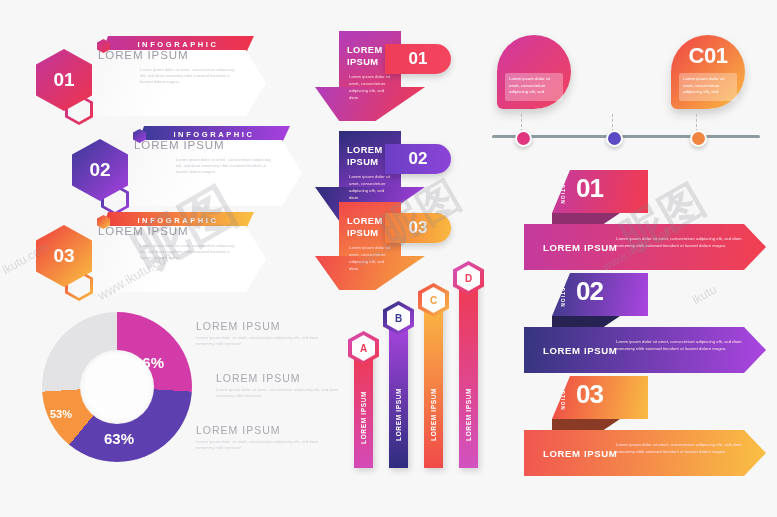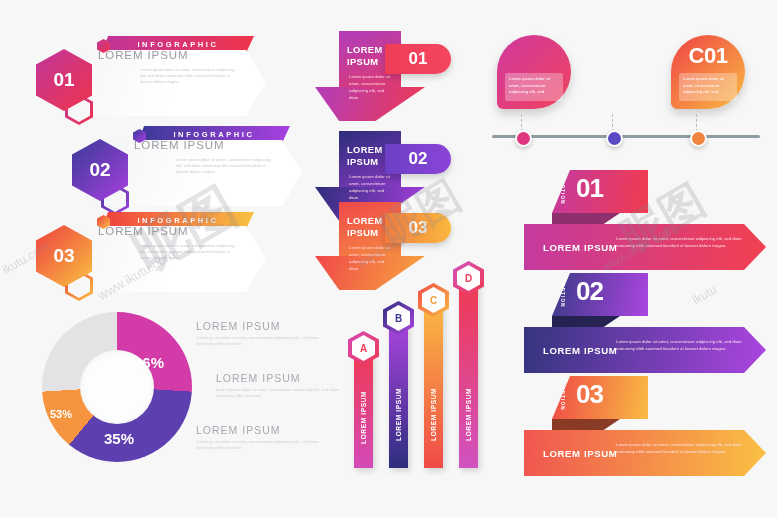--- a/index.html
+++ b/index.html
@@ -158,21 +158,21 @@
     <div class="hc-h ttl">LOREM IPSUM</div>
     <div class="hc-b body-txt">Lorem ipsum dolor sit amet, consectetuer adipiscing elit, sed diam nonummy nibh euismod tincidunt ut laoreet dolore magna</div>
     <div class="hexdot" id="d2" style="background: linear-gradient(135deg, rgb(238, 63, 63), rgb(249, 194, 65));"></div>
     <div class="hexsmall" id="s2" style="background: linear-gradient(135deg, rgb(238, 63, 63), rgb(249, 194, 65));"></div>
     <div class="hexbig" id="h2" style="background: linear-gradient(135deg, rgb(238, 63, 63), rgb(249, 194, 65));">03</div>
   </div>
 
   <div class="donut-wrap">
     <div class="donut" id="donut" style="background: conic-gradient(rgb(210, 59, 168) 0deg, rgb(210, 59, 168) 93.6deg, rgb(93, 63, 176) 93.6deg, rgb(93, 63, 176) 219.6deg, rgb(247, 148, 63) 219.6deg, rgb(247, 148, 63) 266.4deg, rgb(227, 227, 230) 266.4deg, rgb(227, 227, 230) 360deg);"></div>
     <div class="dlab" id="dl0" style="left:92px;top:42px;">26%</div>
-    <div class="dlab" id="dl1" style="left:62px;top:118px;">35%</div>
+    <div class="dlab" id="dl1" style="left:62px;top:118px;">63%</div>
     <div class="dlab" id="dl2" style="left:8px;top:96px;font-size:11px;">53%</div>
   </div>
 
   <div class="leg" style="left:196px;top:320px;">
     <h4>LOREM IPSUM</h4>
     <p>Lorem ipsum dolor sit amet, consectetuer adipiscing elit, sed diam nonummy nibh euismod</p>
   </div>
   <div class="leg" style="left:216px;top:372px;">
     <h4>LOREM IPSUM</h4>
     <p>Lorem ipsum dolor sit amet, consectetuer adipiscing elit, sed diam nonummy nibh euismod</p>

